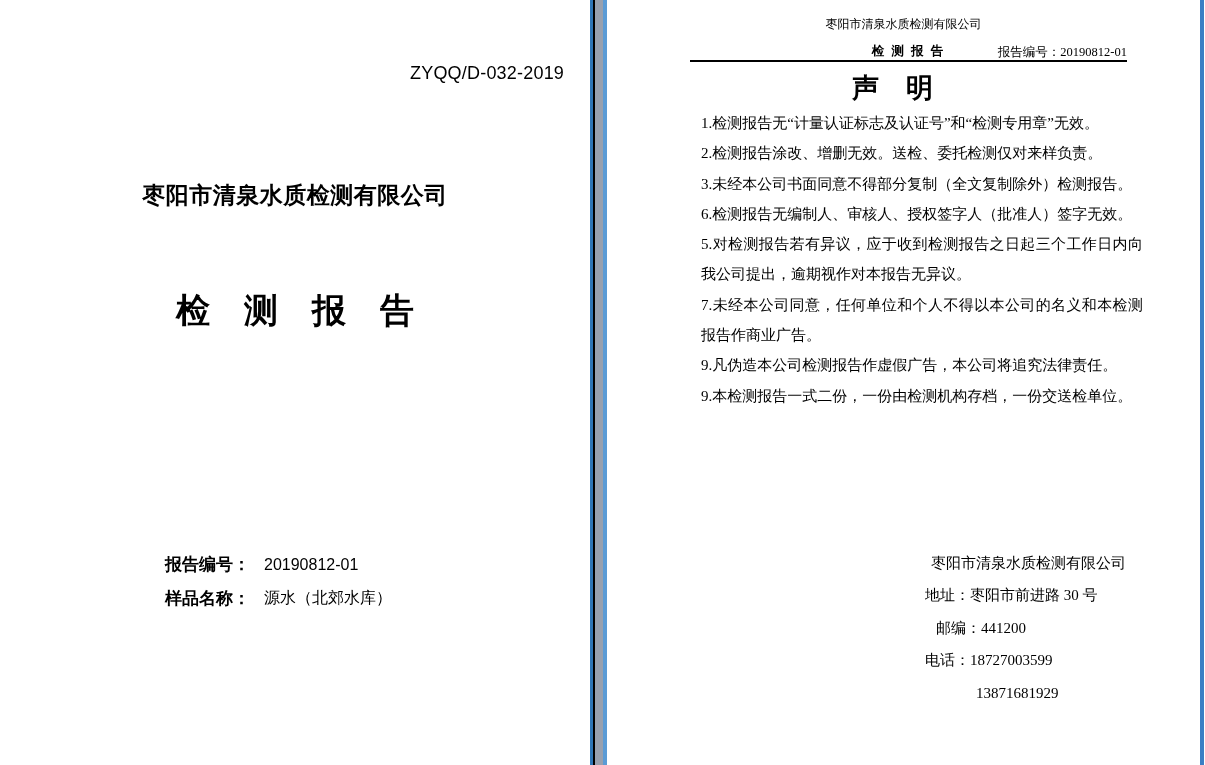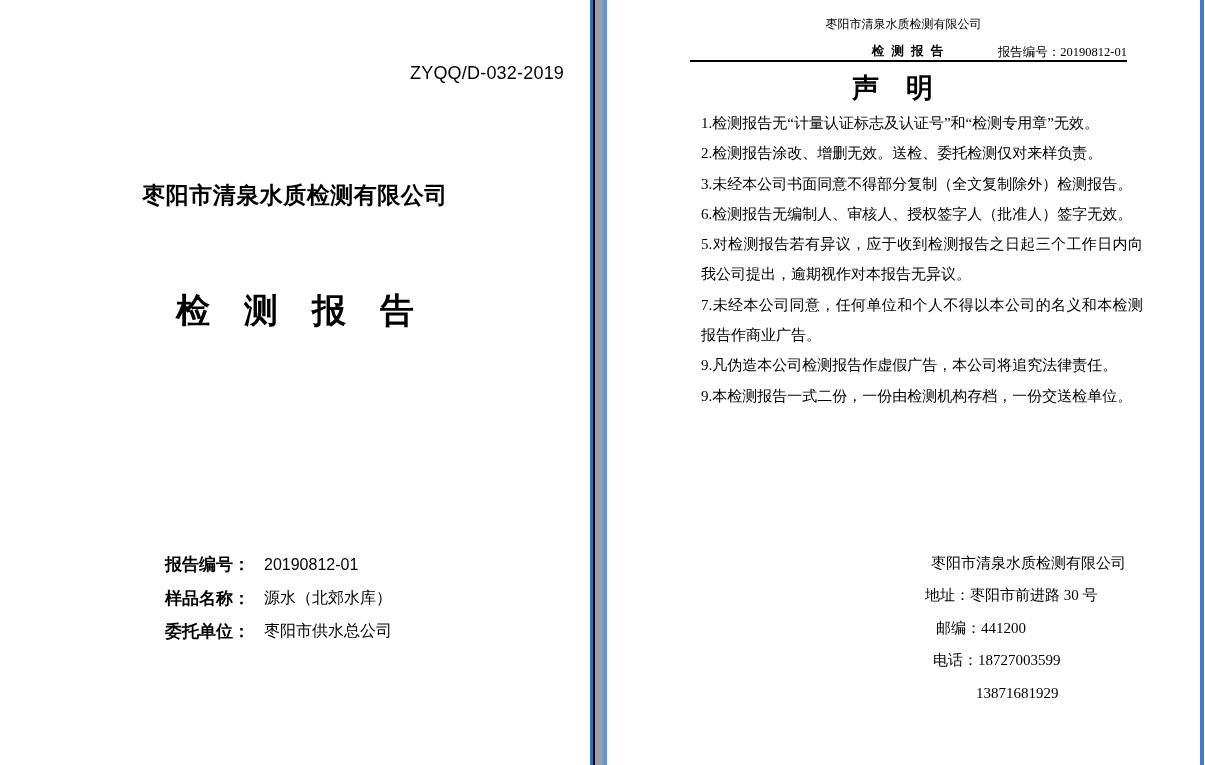--- a/index.html
+++ b/index.html
@@ -67,21 +67,21 @@
   .p2-statements {
     position: absolute; left: 94px; top: 108px; width: 442px;
     font-size: 15px; line-height: 30.3px; text-align: justify;
   }
   .statement { margin: 0; padding: 0; }
   .p2-footer { position: absolute; left: 318px; top: 547px; font-size: 15px; line-height: 32.4px; }
   .p2-footer div { white-space: nowrap; }
   .f-company { margin-left: 6px; }
   .f-address { margin-left: 0; }
   .f-postcode { margin-left: 11px; }
-  .f-phone { margin-left: 8px; }
+  .f-phone { }
   .f-phone2 { margin-left: 51px; }
 </style>
 </head>
 <body>
 
 <div class="stage">
 
   <div class="page1">
     <div class="doc-number">ZYQQ/D-032-2019</div>
 
@@ -90,24 +90,20 @@
     <div class="p1-title">检　测　报　告</div>
 
     <div class="p1-fields">
       <div class="field-row">
         <span class="field-label">报告编号：</span>
         <span class="field-value">20190812-01</span>
       </div>
       <div class="field-row">
         <span class="field-label">样品名称：</span>
         <span class="field-value">源水（北郊水库）</span>
-      </div>
-      <div class="field-row">
-        <span class="field-label">委托单位：</span>
-        <span class="field-value">枣阳市供水总公司</span>
       </div>
     </div>
   </div>
 
   <div class="divider d-blue-outer"></div>
   <div class="divider d-black"></div>
   <div class="divider d-gray"></div>
   <div class="divider d-blue-inner"></div>
 
   <div class="page2">

